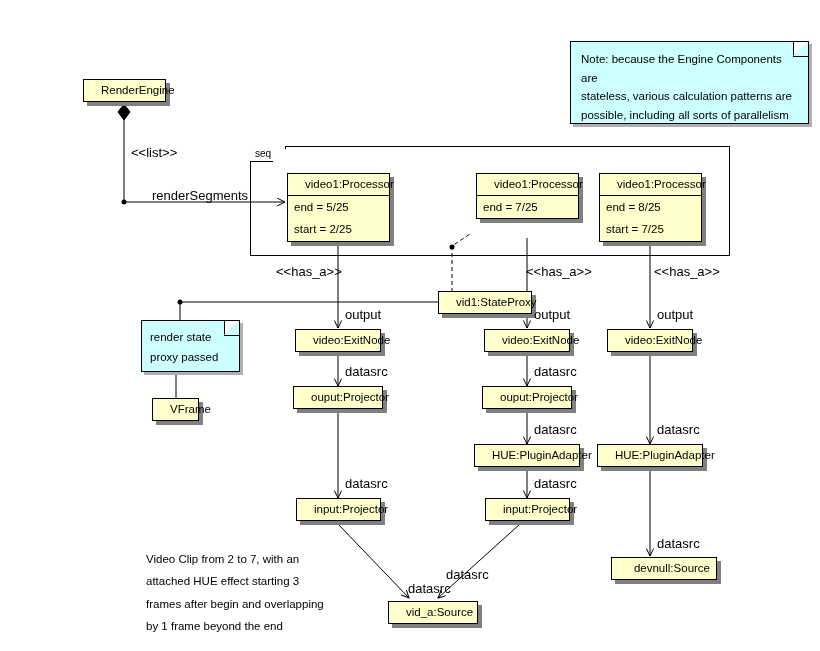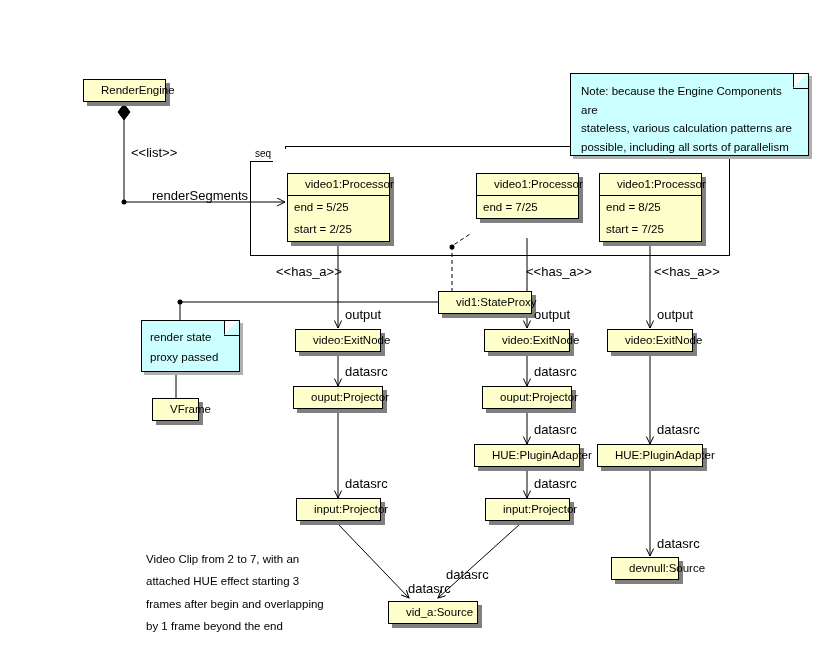--- a/index.html
+++ b/index.html
@@ -222,25 +222,25 @@
     <div class="title">input:Projector</div>
   </div>
   <div class="node" style="left:485px;top:498px;width:85px;">
     <div class="title">input:Projector</div>
   </div>
 
   <div class="node" style="left:388px;top:601px;width:90px;">
     <div class="title">vid_a:Source</div>
   </div>
 
-  <div class="node" style="left:611px;top:557px;width:68px;">
+  <div class="node" style="left:611px;top:557px;width:106px;">
     <div class="title">devnull:Source</div>
   </div>
 
-  <div class="note" style="left:570px;top:41px;width:239px;height:83px;margin-top:32px;">
+  <div class="note" style="left:570px;top:41px;width:239px;height:83px;">
     <span class="fold"></span>
     <p>Note: because the Engine Components are</p>
     <p>stateless, various calculation patterns are</p>
     <p>possible, including all sorts of parallelism</p>
   </div>
 
   <div class="note" style="left:141px;top:320px;width:99px;height:52px;padding:6px 8px 0 8px;line-height:1.75;">
     <span class="fold"></span>
     <p>render state</p>
     <p>proxy passed on</p>

